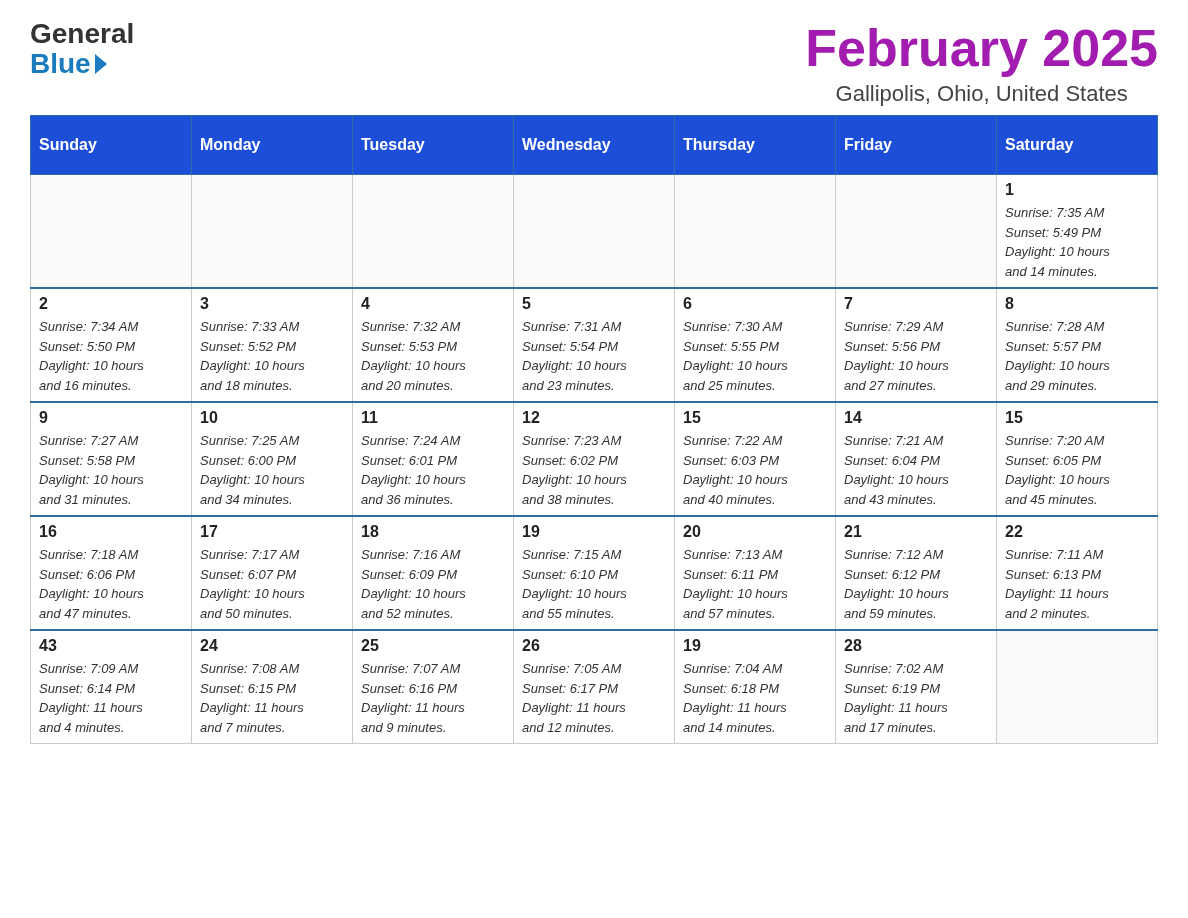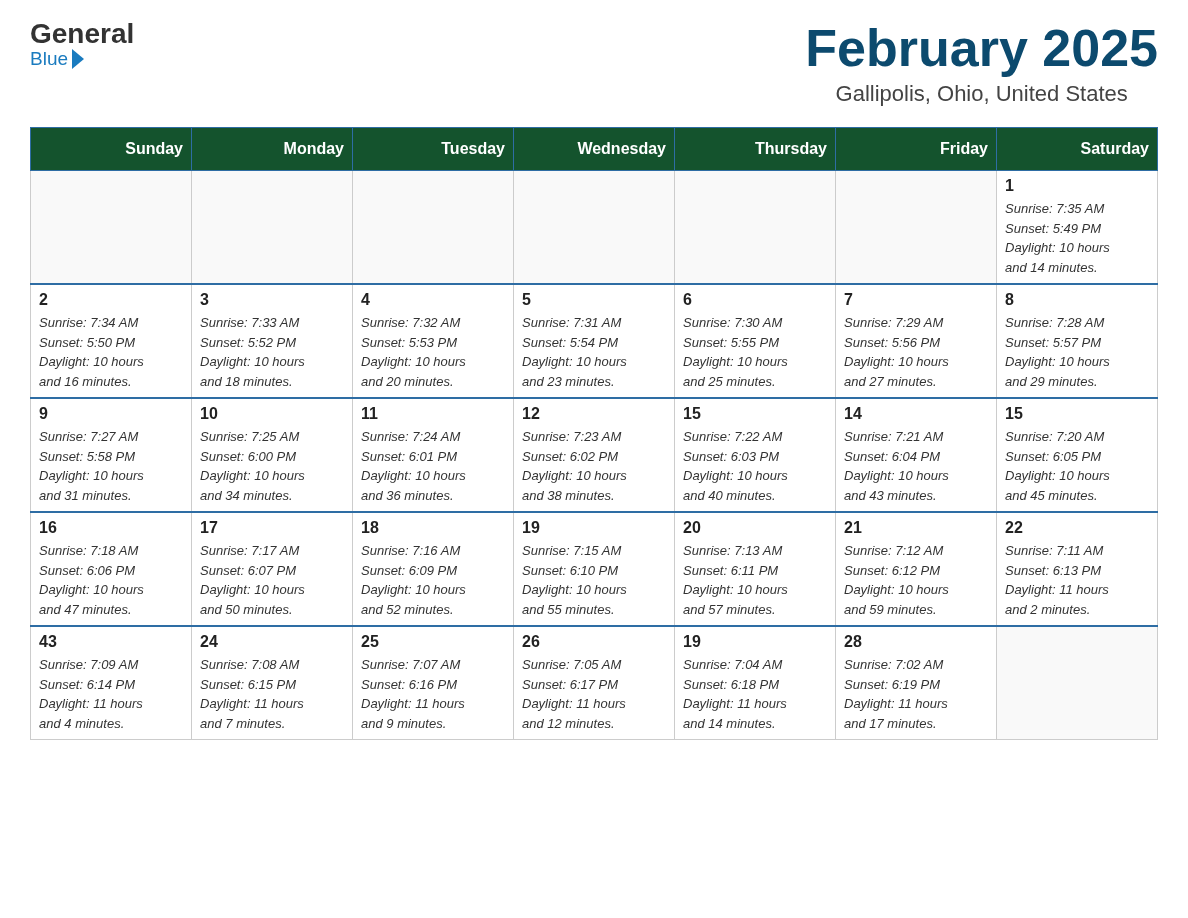--- a/index.html
+++ b/index.html
@@ -7,75 +7,75 @@
       font-family: Arial, sans-serif;
       background: #fff;
       width: 1188px;
       min-height: 918px;
       padding: 20px 30px;
     }
     .header {
       display: flex;
       justify-content: space-between;
       align-items: flex-start;
-      margin-bottom: 20px;
+      margin-bottom: 8px;
     }
     .logo {
       display: flex;
       flex-direction: column;
       align-items: flex-start;
     }
     .logo-general {
       font-size: 28px;
       font-weight: bold;
       color: #333;
       line-height: 1;
     }
     .logo-blue {
-      font-size: 19px;
-      font-weight: normal;
+      font-size: 28px;
+      font-weight: bold;
       color: #1a7bbf;
       display: flex;
       align-items: center;
     }
     .logo-triangle {
       width: 0;
       height: 0;
       border-left: 12px solid #1a7bbf;
       border-top: 10px solid transparent;
       border-bottom: 10px solid transparent;
       margin-left: 4px;
     }
     .title-section {
       text-align: right;
     }
     .month-title {
       font-size: 52px;
       font-weight: bold;
-      color: #0c4a6e;
+      color: #a21caf;
       line-height: 1.1;
     }
     .location-title {
       font-size: 22px;
       color: #444;
       margin-top: 4px;
       text-align: center;
     }
     .calendar {
       width: 100%;
       border-collapse: collapse;
       border: 1px solid #ccc;
     }
     .calendar th {
-      background-color: #14532d;
+      background-color: #1d4ed8;
       color: #fff;
       font-size: 16px;
       font-weight: bold;
-      padding: 12px 8px;
-      text-align: right;
+      padding: 20px 8px;
+      text-align: left;
       border: 1px solid #2e6da4;
     }
     .calendar td {
       vertical-align: top;
       border: 1px solid #ccc;
       padding: 6px 8px;
       width: 14.28%;
       min-height: 100px;
       font-size: 13px;
       color: #333;

